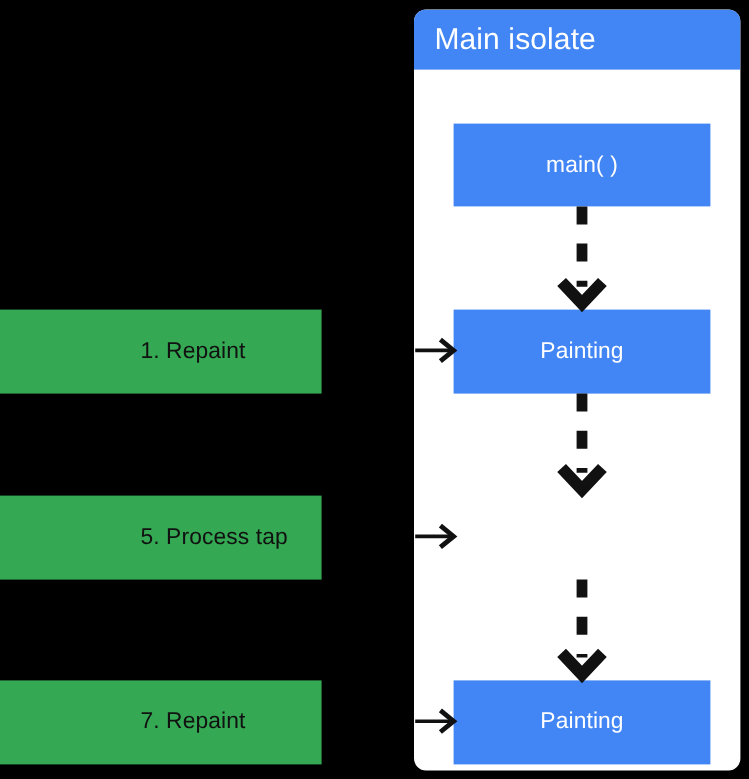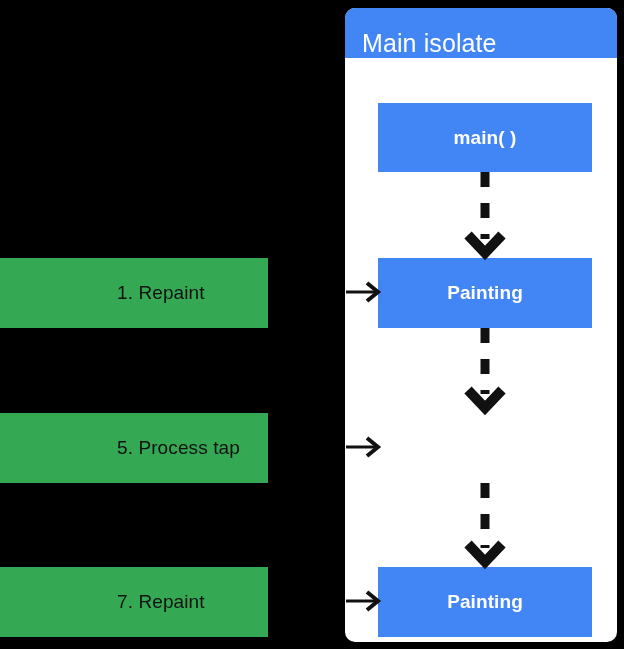--- a/index.html
+++ b/index.html
@@ -45,39 +45,38 @@
     overflow: hidden;
   }
   .isolate-header {
     position: absolute;
     left: 0;
     top: 0;
     width: 272px;
     height: 50px;
     background: #4285F4;
     display: flex;
-    align-items: flex-end;
+    align-items: center;
   }
   .isolate-header-title {
     color: #FFFFFF;
     font-size: 25px;
     padding-left: 17px;
     white-space: nowrap;
     letter-spacing: 0.1px;
   }
 
   
   .node {
     position: absolute;
     background: #4285F4;
     display: flex;
     align-items: center;
     justify-content: center;
     box-sizing: border-box;
-    font-weight: bold;
   }
   .node-label {
     color: #FFFFFF;
     font-size: 19px;
     white-space: nowrap;
     letter-spacing: 0.1px;
   }
 
   
   .connector-svg {

